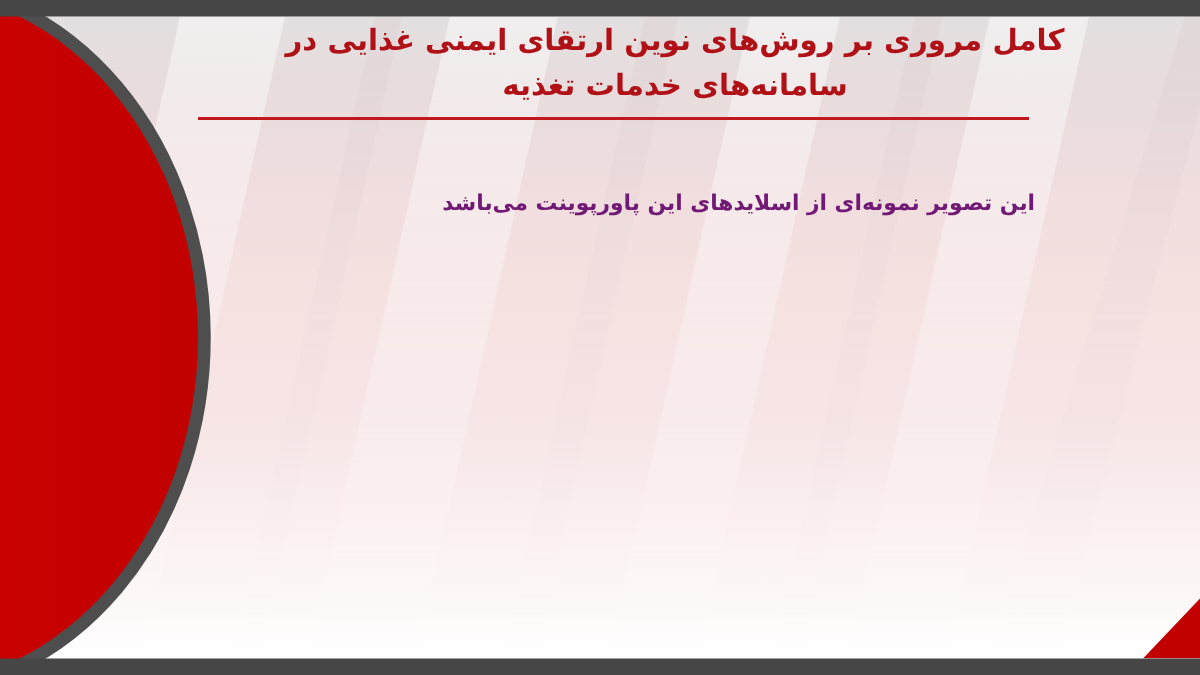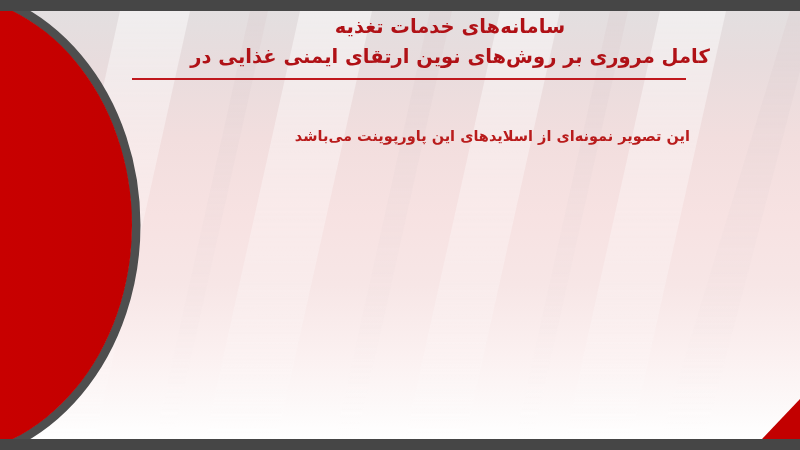--- a/index.html
+++ b/index.html
@@ -112,21 +112,21 @@
   .body-block {
     position: absolute;
     left: 110px;
     top: 122px;
     width: 580px;
     z-index: 7;
     text-align: right;
     direction: rtl;
   }
   .body-line {
-    color: #b91c1c;
+    color: #701a75;
     font-size: 14.5px;
     font-weight: bold;
     line-height: 29px;
     white-space: nowrap;
   }
 </style>
 </head>
 <body>
 
 <div id="slide">
@@ -170,22 +170,22 @@
     <ellipse cx="88" cy="227" rx="198" ry="236" fill="none" stroke="#4e4e4e" stroke-width="9"></ellipse>
 
     <ellipse cx="88" cy="227" rx="194" ry="232" fill="url(#lensgrad)"></ellipse>
   </svg>
 
   <svg class="corner-wedge" viewBox="0 0 40 40" preserveAspectRatio="none">
     <polygon points="40,0 40,40 2,40" fill="#c20000"></polygon>
   </svg>
 
   <div class="title-block">
+    <div class="title-line">کامل مروری بر روش‌های نوین ارتقای ایمنی غذایی در</div>
     <div class="title-line">سامانه‌های خدمات تغذیه</div>
-    <div class="title-line">کامل مروری بر روش‌های نوین ارتقای ایمنی غذایی در</div>
   </div>
 
   <div class="title-rule"></div>
 
   <div class="body-block">
     <div class="body-line">این تصویر نمونه‌ای از اسلایدهای این پاورپوینت می‌باشد</div>
   </div>
 
   <div class="bar-top"></div>
   <div class="bar-bottom"></div>

